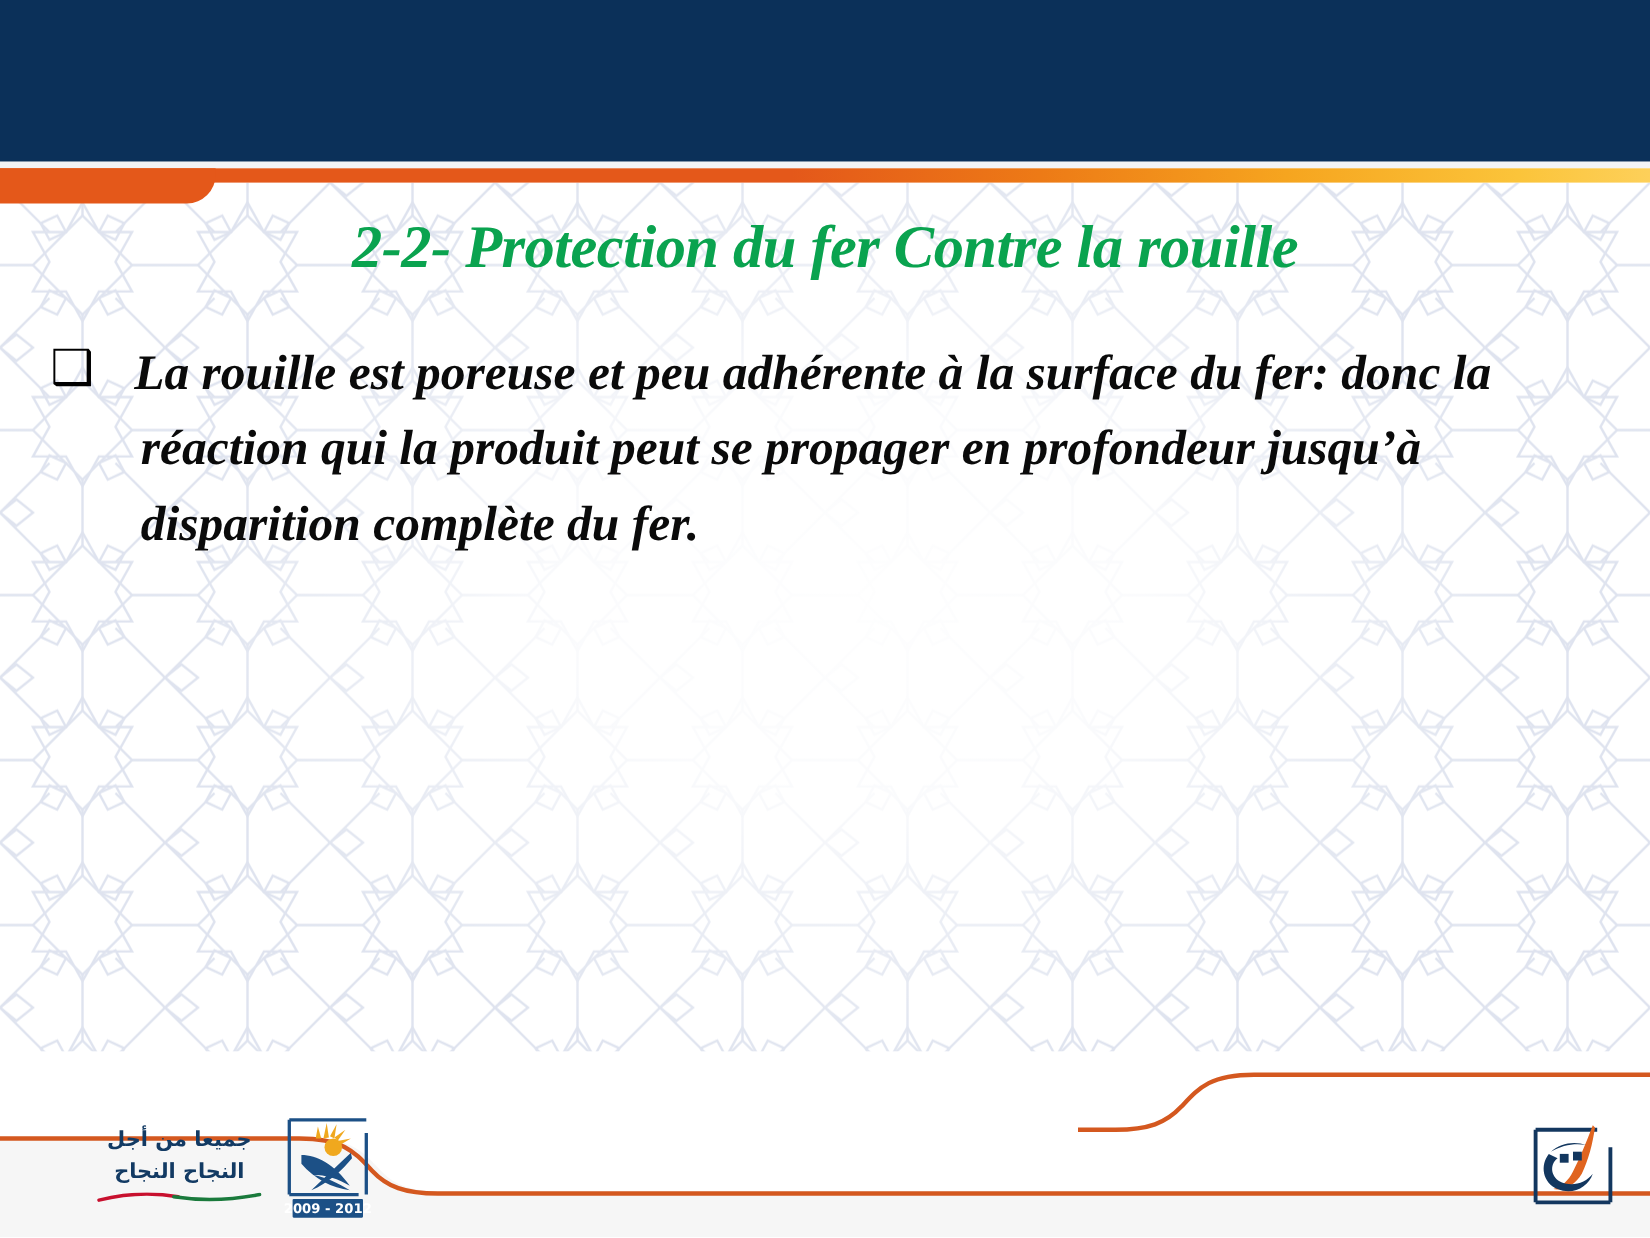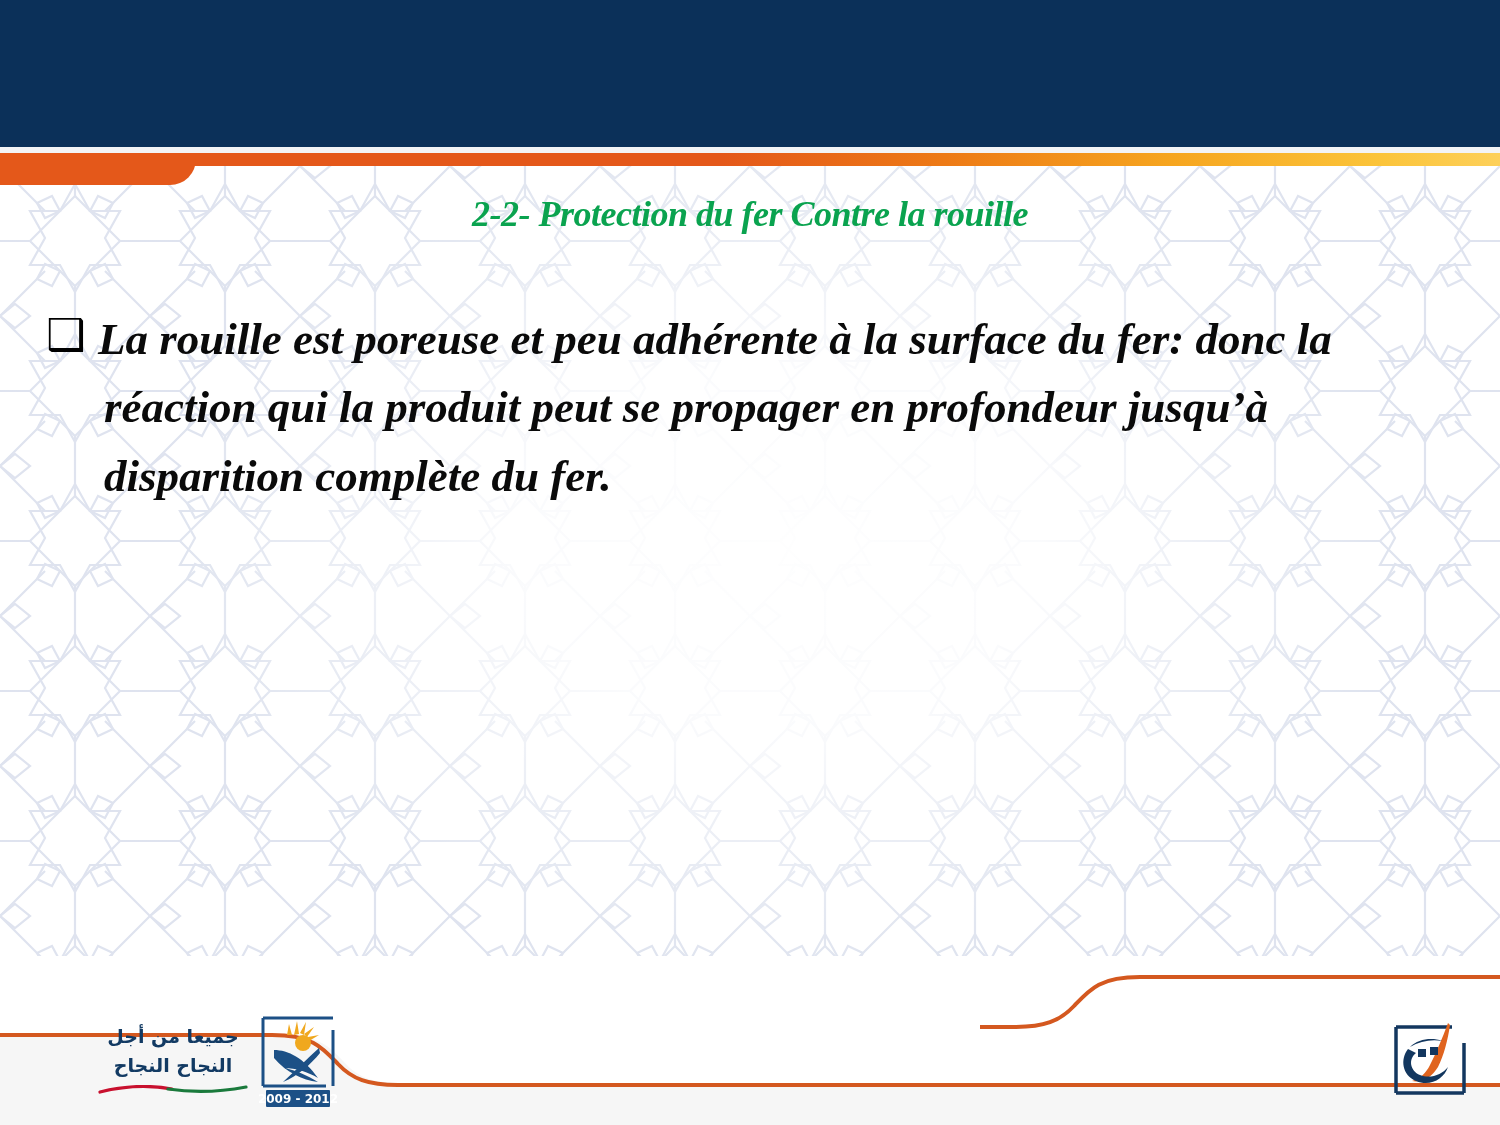--- a/index.html
+++ b/index.html
@@ -83,21 +83,21 @@
 
   
   .title {
     position: absolute;
     left: 0; top: 196px;
     width: 1500px;
     text-align: center;
     font-family: "Liberation Serif", serif;
     font-style: italic;
     font-weight: bold;
-    font-size: 36px;
+    font-size: 55px;
     line-height: 1.05;
     color: #0aa34f;
     letter-spacing: -0.5px;
     z-index: 10;
     white-space: nowrap;
   }
 
   
   .body-block {
     position: absolute;
@@ -123,20 +123,21 @@
     flex: 1 1 auto;
     font-family: "Liberation Serif", serif;
     font-style: italic;
     font-weight: bold;
     font-size: 45px;
     line-height: 1.52;
     color: #0a0a0a;
     text-align: left;
     text-indent: -6px;
     padding-right: 30px;
+    margin-left: 24px;
   }
 
   
   .footer-swoosh {
     position: absolute;
     left: 0; bottom: 0;
     width: 1500px;
     height: 190px;
     z-index: 4;
     pointer-events: none;
@@ -147,21 +148,21 @@
   .logo-left {
     position: absolute;
     left: 40px;
     bottom: 10px;
     width: 300px;
     height: 110px;
     z-index: 12;
     display: flex;
     align-items: center;
     justify-content: flex-end;
-    gap: 8px;
+    gap: 18px;
   }
   .logo-left-text {
     direction: rtl;
     text-align: center;
     font-family: "DejaVu Sans", sans-serif;
     font-size: 19px;
     font-weight: bold;
     color: #123a63;
     line-height: 1.55;
     letter-spacing: 0.5px;

